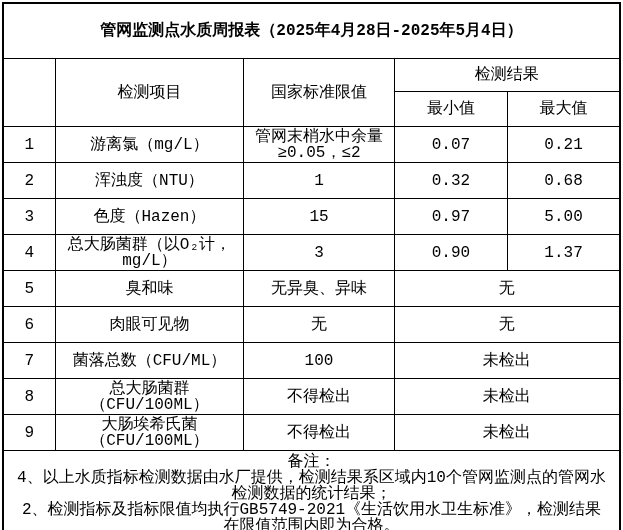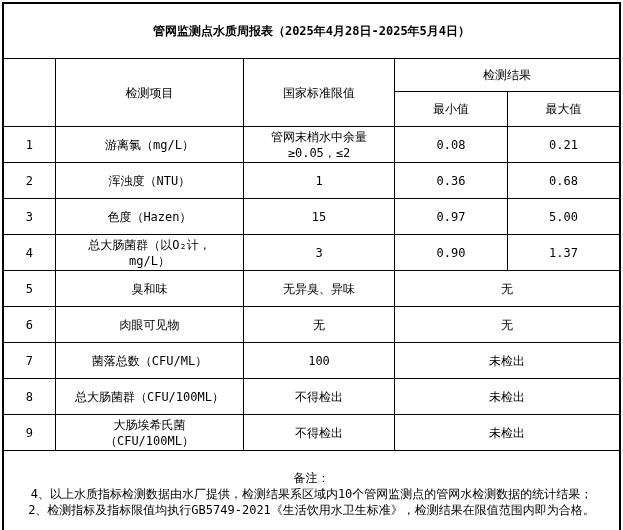--- a/index.html
+++ b/index.html
@@ -20,24 +20,25 @@
   table.report {
     border-collapse: collapse;
     table-layout: fixed;
     width: 619px;
     background: #ffffff;
   }
   table.report td {
     border: 1px solid #000000;
     text-align: center;
     vertical-align: middle;
-    font-size: 12px;
+    font-size: 16px;
     line-height: 16px;
-    padding: 1px 18px;
+    padding: 1px 10px;
     overflow: hidden;
+    font-family: Liberation Mono, monospace;
   }
   table.report { border: 2px solid #000000; }
   col.c-no    { width: 52px; }
   col.c-item  { width: 188px; }
   col.c-std   { width: 150px; }
   col.c-min   { width: 113px; }
   col.c-max   { width: 112px; }
 
   td.title-cell {
     height: 52px;
@@ -84,28 +85,28 @@
     </tr>
     <tr class="head-2">
       <td>最小值</td>
       <td>最大值</td>
     </tr>
 
     <tr class="data-row">
       <td>1</td>
       <td>游离氯（mg/L）</td>
       <td>管网末梢水中余量≥0.05，≤2</td>
-      <td>0.08</td>
+      <td>0.07</td>
       <td>0.21</td>
     </tr>
     <tr class="data-row">
       <td>2</td>
       <td>浑浊度（NTU）</td>
       <td>1</td>
-      <td>0.36</td>
+      <td>0.32</td>
       <td>0.68</td>
     </tr>
     <tr class="data-row">
       <td>3</td>
       <td>色度（Hazen）</td>
       <td>15</td>
       <td>0.97</td>
       <td>5.00</td>
     </tr>
     <tr class="data-row">

